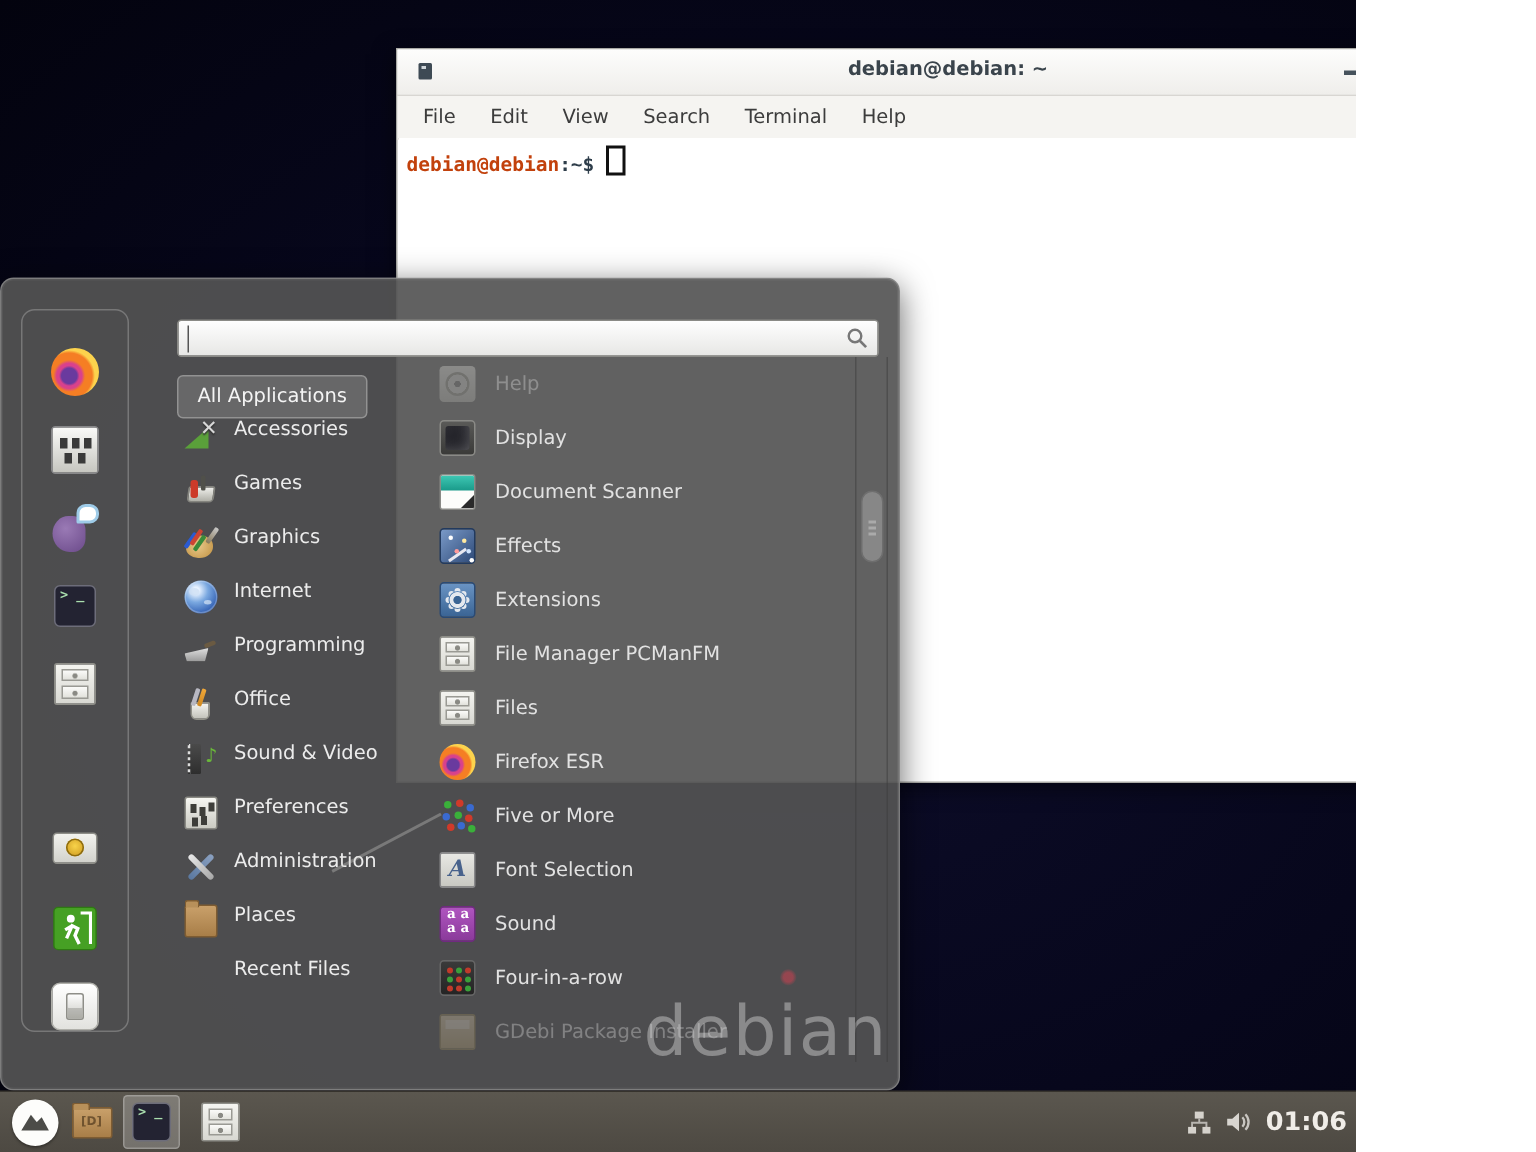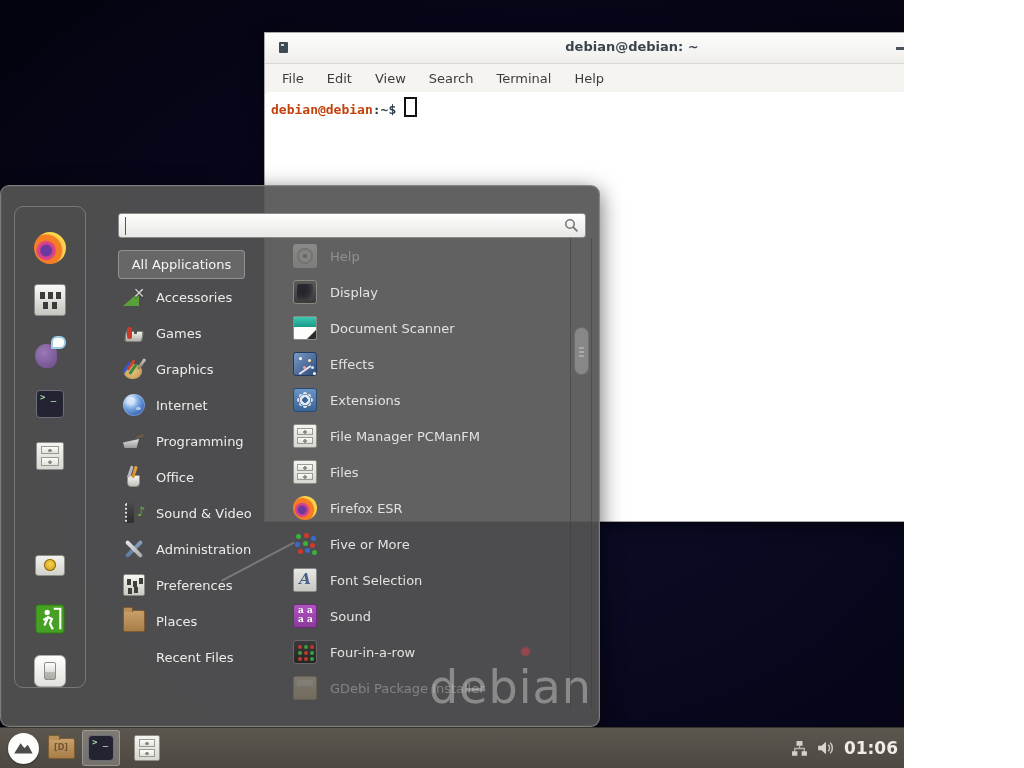--- a/index.html
+++ b/index.html
@@ -64,21 +64,21 @@
     font-size:13px;color:#333;padding:0;height:18px;
     border-left:1px solid #555;}
   #search-mag{flex:none;width:15px;height:15px;}
 
   #all-apps-btn{position:absolute;left:117px;top:64px;width:127px;height:29px;z-index:2;
     background:rgba(125,125,125,0.55);border:1px solid rgba(165,165,165,0.7);border-radius:4px;
     box-sizing:border-box;display:flex;align-items:center;justify-content:center;
     font-size:13px;color:#f4f4f4;cursor:pointer;}
 
   #cat-list{position:absolute;left:117px;top:93px;width:150px;z-index:2;}
-  .cat-row{height:36px;display:flex;align-items:center;gap:11px;padding-left:5px;
+  .cat-row{height:36px;display:flex;align-items:flex-start;gap:11px;padding-left:5px;
     font-size:13px;color:#ececec;cursor:pointer;}
   .cat-spacer-icon{width:22px;height:22px;flex:none;}
 
   #app-list{position:absolute;left:283px;top:52px;width:284px;z-index:2;}
   .app-row{height:36px;display:flex;align-items:center;gap:13px;padding-left:9px;
     font-size:13px;color:#e2e2e2;cursor:pointer;}
   .app-row.disabled{opacity:.35;}
 
   #menu-scroll-track{position:absolute;left:569px;top:52px;width:22px;height:470px;z-index:2;
     border-left:1px solid rgba(60,60,60,0.5);border-right:1px solid rgba(60,60,60,0.5);box-sizing:border-box;}
@@ -329,26 +329,26 @@
         </div>
       <div class="cat-row">
         <span class="icon s22 cat-off"></span>
         <span>Office</span>
         </div>
       <div class="cat-row">
         <span class="icon s22 cat-sav"></span>
         <span>Sound &amp; Video</span>
         </div>
       <div class="cat-row">
+        <span class="icon s22 cat-pre"></span>
+        <span>Preferences</span>
+        </div>
+      <div class="cat-row">
         <span class="icon s22 cat-adm"></span>
         <span>Administration</span>
-        </div>
-      <div class="cat-row">
-        <span class="icon s22 cat-pre"></span>
-        <span>Preferences</span>
         </div>
       <div class="cat-row">
         <span class="icon s22 ic-folder"></span>
         <span>Places</span>
         </div>
       <div class="cat-row">
         <span class="cat-spacer-icon"></span>
         <span>Recent Files</span>
         </div>
     </div>

